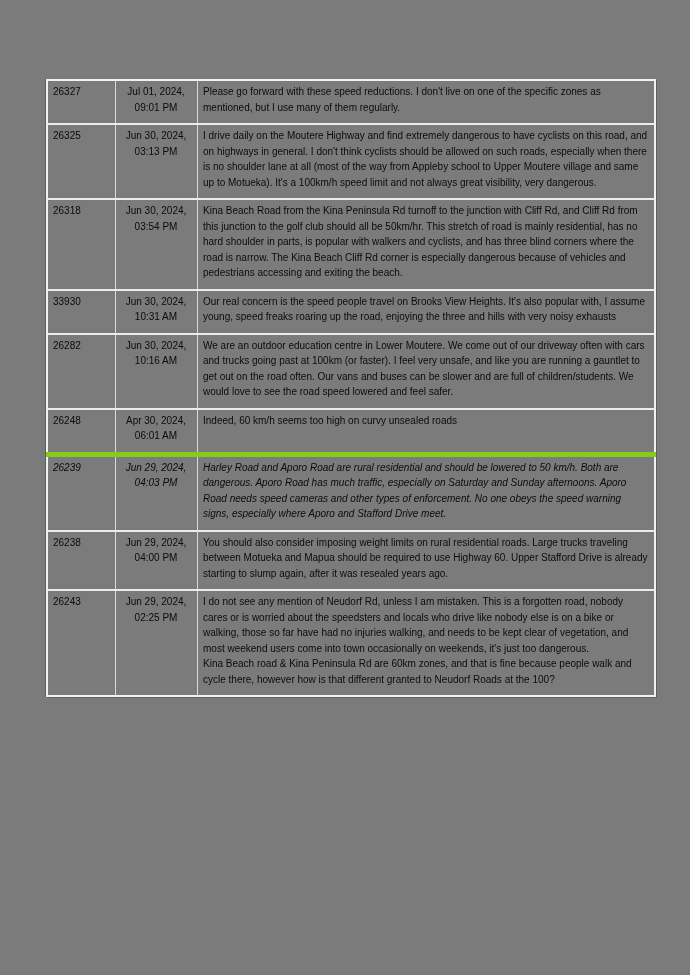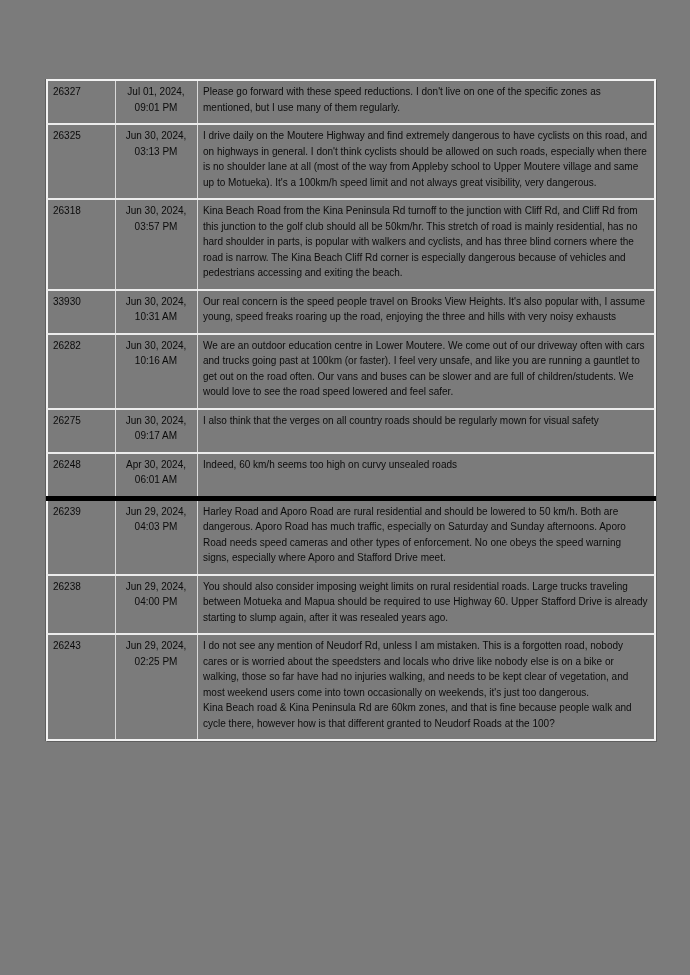--- a/index.html
+++ b/index.html
@@ -32,57 +32,52 @@
     font-size: 10px;
     line-height: 15.5px;
     padding: 3px 6px 8px 5px;
     word-wrap: break-word;
   }
   table.submissions tr:first-child td { border-top: none; }
   table.submissions td:first-child { border-left: none; }
   td.col-id   { width: 56px; }
   td.col-date { width: 70px; text-align: center; }
   td.col-comment { width: 445px; padding-left: 7px; white-space: pre-wrap; }
-  tr.page-break td { border-top: 5px solid #000000; }
+  tr.page-break td { border-top: 5px solid #84cc16; font-style: italic; }
 </style>
 </head>
 <body>
 
 <div class="page">
   <table class="submissions">
     <tbody>
         <tr>
           <td class="col-id">26327</td>
           <td class="col-date">Jul 01, 2024, 09:01 PM</td>
           <td class="col-comment">Please go forward with these speed reductions. I don't live on one of the specific zones as mentioned, but I use many of them regularly.</td>
         </tr>
         <tr>
           <td class="col-id">26325</td>
           <td class="col-date">Jun 30, 2024, 03:13 PM</td>
           <td class="col-comment">I drive daily on the Moutere Highway and find extremely dangerous to have cyclists on this road, and on highways in general. I don't think cyclists should be allowed on such roads, especially when there is no shoulder lane at all (most of the way from Appleby school to Upper Moutere village and same up to Motueka). It's a 100km/h speed limit and not always great visibility, very dangerous.</td>
         </tr>
         <tr>
           <td class="col-id">26318</td>
-          <td class="col-date">Jun 30, 2024, 03:57 PM</td>
+          <td class="col-date">Jun 30, 2024, 03:54 PM</td>
           <td class="col-comment">Kina Beach Road from the Kina Peninsula Rd turnoff to the junction with Cliff Rd, and Cliff Rd from this junction to the golf club should all be 50km/hr. This stretch of road is mainly residential, has no hard shoulder in parts, is popular with walkers and cyclists, and has three blind corners where the road is narrow. The Kina Beach Cliff Rd corner is especially dangerous because of vehicles and pedestrians accessing and exiting the beach.</td>
         </tr>
         <tr>
           <td class="col-id">33930</td>
           <td class="col-date">Jun 30, 2024, 10:31 AM</td>
           <td class="col-comment">Our real concern is the speed people travel on Brooks View Heights. It's also popular with, I assume young, speed freaks roaring up the road, enjoying the three and hills with very noisy exhausts</td>
         </tr>
         <tr>
           <td class="col-id">26282</td>
           <td class="col-date">Jun 30, 2024, 10:16 AM</td>
           <td class="col-comment">We are an outdoor education centre in Lower Moutere. We come out of our driveway often with cars and trucks going past at 100km (or faster). I feel very unsafe, and like you are running a gauntlet to get out on the road often. Our vans and buses can be slower and are full of children/students. We would love to see the road speed lowered and feel safer.</td>
-        </tr>
-        <tr>
-          <td class="col-id">26275</td>
-          <td class="col-date">Jun 30, 2024, 09:17 AM</td>
-          <td class="col-comment">I also think that the verges on all country roads should be regularly mown for visual safety</td>
         </tr>
         <tr>
           <td class="col-id">26248</td>
           <td class="col-date">Apr 30, 2024, 06:01 AM</td>
           <td class="col-comment">Indeed, 60 km/h seems too high on curvy unsealed roads</td>
         </tr>
         <tr class="page-break">
           <td class="col-id">26239</td>
           <td class="col-date">Jun 29, 2024, 04:03 PM</td>
           <td class="col-comment">Harley Road and Aporo Road are rural residential and should be lowered to 50 km/h. Both are dangerous. Aporo Road has much traffic, especially on Saturday and Sunday afternoons. Aporo Road needs speed cameras and other types of enforcement. No one obeys the speed warning signs, especially where Aporo and Stafford Drive meet.</td>

